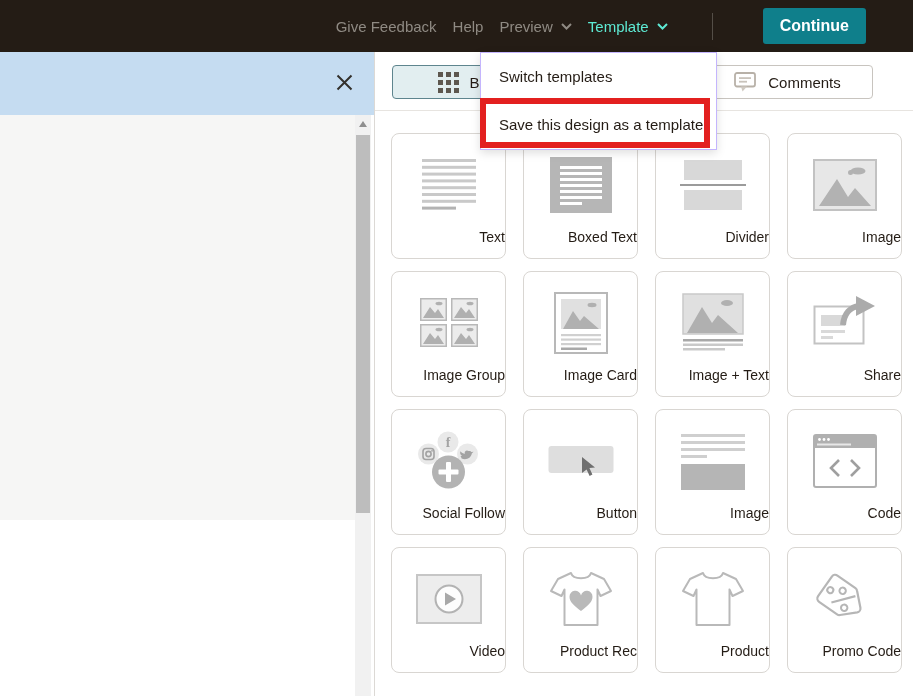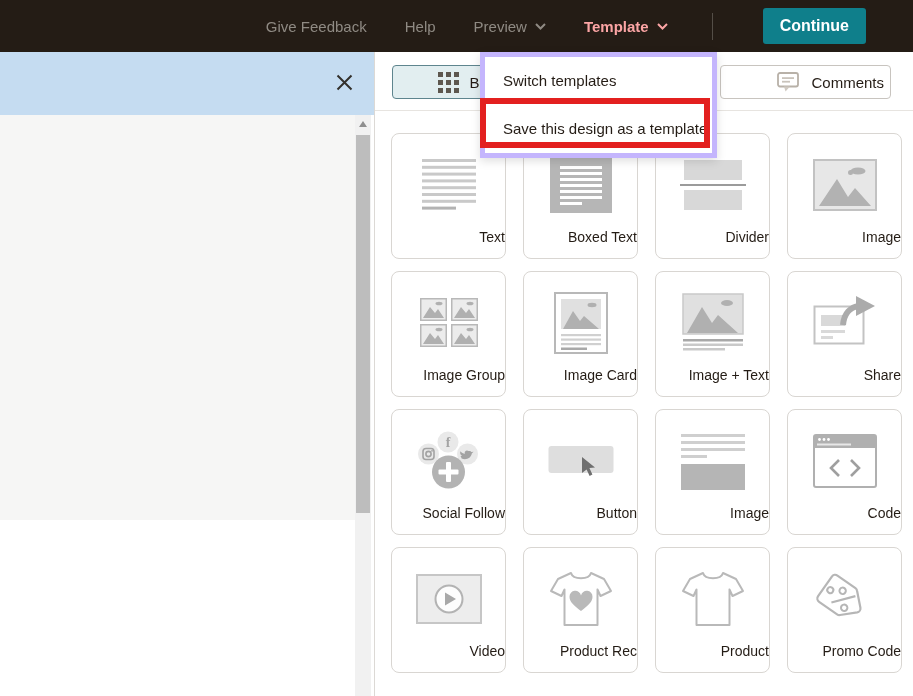--- a/index.html
+++ b/index.html
@@ -3,53 +3,53 @@
 <meta charset="utf-8">
 <style>
   html,body{margin:0;padding:0;}
   body{
     width:913px;height:696px;position:relative;overflow:hidden;
     background:#fff;font-family:"Liberation Sans",sans-serif;
     -webkit-font-smoothing:antialiased;
   }
   
   .topbar{position:absolute;left:0;top:0;width:913px;height:52px;background:#241c15;display:flex;align-items:center;z-index:10;}
-  .nav{margin-left:auto;display:flex;align-items:center;gap:38px;font-size:15px;color:#8f8a83;}
+  .nav{margin-left:auto;display:flex;align-items:center;gap:16px;font-size:15px;color:#8f8a83;}
   .nav-item{display:flex;align-items:center;gap:8px;cursor:pointer;white-space:nowrap;}
-  .nav-item.active{color:#fca5a5;font-weight:700;text-align:right;}
+  .nav-item.active{color:#5eead4;font-weight:400;text-align:right;}
   .chev{display:inline-flex;}
   .topbar-divider{width:1px;height:27px;background:#544e47;margin-left:44px;}
   .continue-btn{margin-left:50px;margin-right:47px;background:#0f7f8b;color:#fff;font-weight:700;
     font-size:16px;border:none;border-radius:3px;padding:9px 17px;font-family:inherit;cursor:pointer;}
   
   .left-pane{position:absolute;left:0;top:52px;width:374px;bottom:0;background:#fff;}
   .banner{position:absolute;left:0;top:0;width:374px;height:63px;background:#c5dcf1;}
   .close-btn{position:absolute;right:21px;top:22px;width:17px;height:17px;cursor:pointer;background:none;border:none;padding:0;}
   .pane-content{position:absolute;left:0;top:63px;right:19px;height:405px;background:#f6f6f5;}
   .scrollbar{position:absolute;top:63px;right:3px;width:16px;bottom:0;background:#f1f1f1;}
   .scroll-up{position:absolute;top:0;left:0;width:16px;height:18px;display:flex;align-items:center;justify-content:center;cursor:pointer;}
   .scroll-up-tri{width:0;height:0;border-left:4px solid transparent;border-right:4px solid transparent;border-bottom:6px solid #8f8f8f;}
   .scroll-thumb{position:absolute;top:20px;left:1px;width:14px;height:378px;background:#bdbdbd;cursor:pointer;}
   .pane-divider{position:absolute;left:374px;top:52px;width:1px;bottom:0;background:#dcd9d5;}
   
   .right-panel{position:absolute;left:375px;top:52px;right:0;bottom:0;background:#fff;}
   .tab-btn{position:absolute;top:13px;height:34px;display:flex;align-items:center;justify-content:center;gap:10px;
     font-size:15px;color:#241c15;border-radius:4px;box-sizing:border-box;cursor:pointer;background:#fff;border:1px solid #c8c4bf;font-family:inherit;}
   .tab-blocks{left:17px;width:168px;background:#e2eef0;border:1px solid #5e858e;}
-  .tab-comments{left:345px;width:171px;justify-content:flex-end;}
+  .tab-comments{left:327px;width:171px;}
   .panel-header-divider{position:absolute;left:0;right:0;top:58px;height:1px;background:#e7e4e0;}
   .blocks-grid{position:absolute;left:16px;top:81px;display:grid;grid-template-columns:repeat(4,115px);
     grid-auto-rows:126px;column-gap:17px;row-gap:12px;}
   .tile{border:1px solid #d9d6d2;border-radius:8px;background:#fff;display:flex;flex-direction:column;
     align-items:flex-end;box-sizing:border-box;cursor:grab;}
   .tile-icon{flex:1 1 auto;display:flex;align-items:center;justify-content:center;width:100%;padding-top:6px;}
   .tile-icon svg{display:block;}
   .tile-label{margin-bottom:13px;font-size:14px;color:#241c15;}
   
-  .template-menu{position:absolute;left:480px;top:52px;width:237px;background:#fff;border:5px solid #c4b5fd;
+  .template-menu{position:absolute;left:480px;top:52px;width:237px;background:#fff;border:1px solid #c4b5fd;
     box-shadow:0 3px 9px rgba(0,0,0,.13);z-index:40;box-sizing:border-box;}
   .menu-item{height:47px;display:flex;align-items:center;padding-left:18px;font-size:15px;color:#241c15;cursor:pointer;}
   .menu-item + .menu-item{height:49px;}
   
   .annotation-box{position:absolute;left:480px;top:98px;width:230px;height:50px;border:6px solid #e3201f;
     box-sizing:border-box;z-index:50;pointer-events:none;}
 </style>
 </head>
 <body>
 

